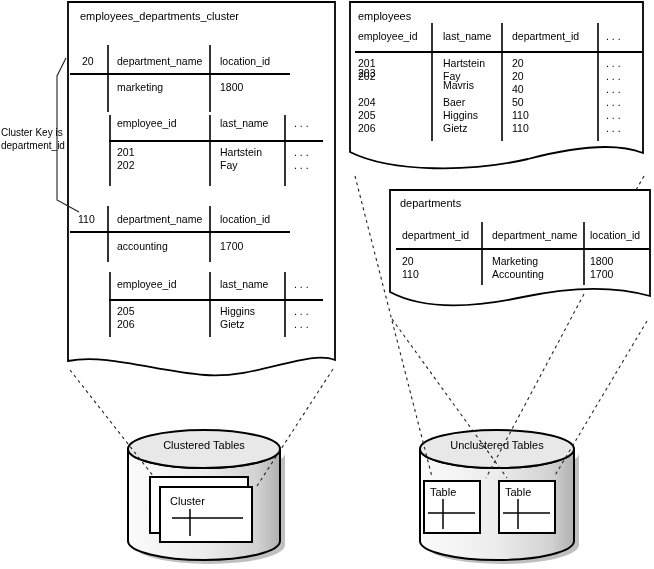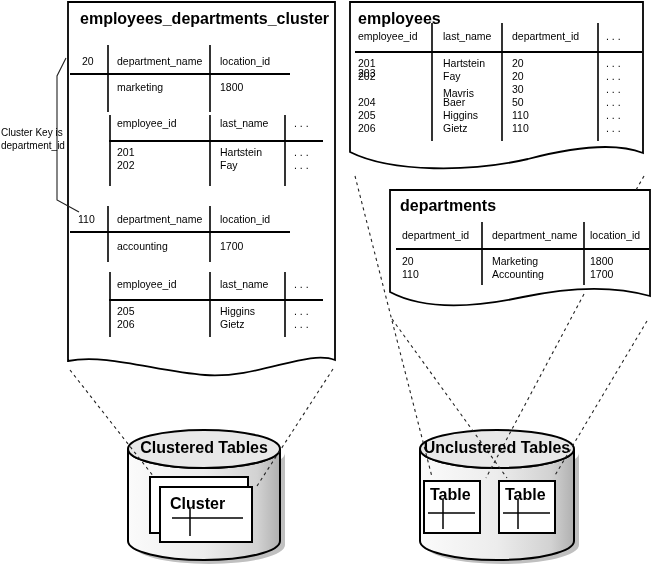--- a/index.html
+++ b/index.html
@@ -1,20 +1,20 @@
 <!DOCTYPE html>
 <html><head>
 <meta charset="utf-8">
 <style>
   html,body{margin:0;padding:0;background:#fff;}
   .canvas{position:relative;width:654px;height:569px;background:#fff;overflow:hidden;
           font-family:"Liberation Sans","DejaVu Sans",sans-serif;}
   .canvas svg{position:absolute;left:0;top:0;}
   .t{position:absolute;font-size:10.5px;line-height:1.1;color:#000;white-space:nowrap;}
-  .b{font-weight:bold;font-size:16px;}
+  .b{font-weight:normal;font-size:11px;}
   .c{text-align:center;}
   .small{font-size:10px;}
 </style>
 </head>
 <body>
 
 <div class="canvas">
 
 <svg width="654" height="569" viewBox="0 0 654 569">
   <defs>
@@ -145,22 +145,22 @@
 
 <span class="t" style="left:358px;top:58px">201</span>
 <span class="t" style="left:443px;top:58px">Hartstein</span>
 <span class="t" style="left:512px;top:58px">20</span>
 <span class="t" style="left:606px;top:58px">. . .</span>
 <span class="t" style="left:358px;top:71px">202</span>
 <span class="t" style="left:443px;top:71px">Fay</span>
 <span class="t" style="left:512px;top:71px">20</span>
 <span class="t" style="left:606px;top:71px">. . .</span>
 <span class="t" style="left:358px;top:68px">203</span>
-<span class="t" style="left:443px;top:88px">Mavris</span>
-<span class="t" style="left:512px;top:84px">30</span>
+<span class="t" style="left:443px;top:80px">Mavris</span>
+<span class="t" style="left:512px;top:84px">40</span>
 <span class="t" style="left:606px;top:84px">. . .</span>
 <span class="t" style="left:358px;top:97px">204</span>
 <span class="t" style="left:443px;top:97px">Baer</span>
 <span class="t" style="left:512px;top:97px">50</span>
 <span class="t" style="left:606px;top:97px">. . .</span>
 <span class="t" style="left:358px;top:110px">205</span>
 <span class="t" style="left:443px;top:110px">Higgins</span>
 <span class="t" style="left:512px;top:110px">110</span>
 <span class="t" style="left:606px;top:110px">. . .</span>
 <span class="t" style="left:358px;top:123px">206</span>

